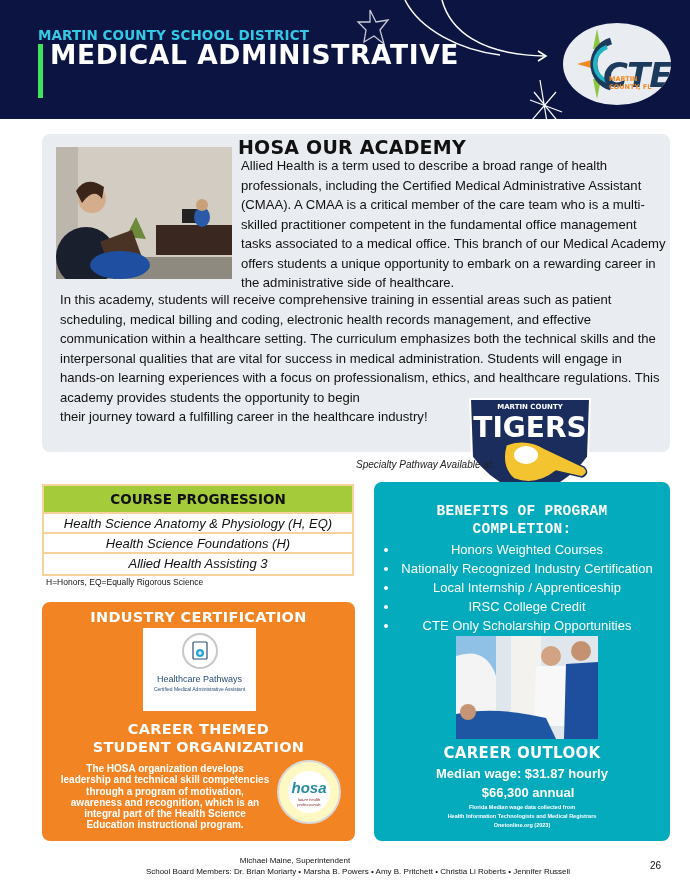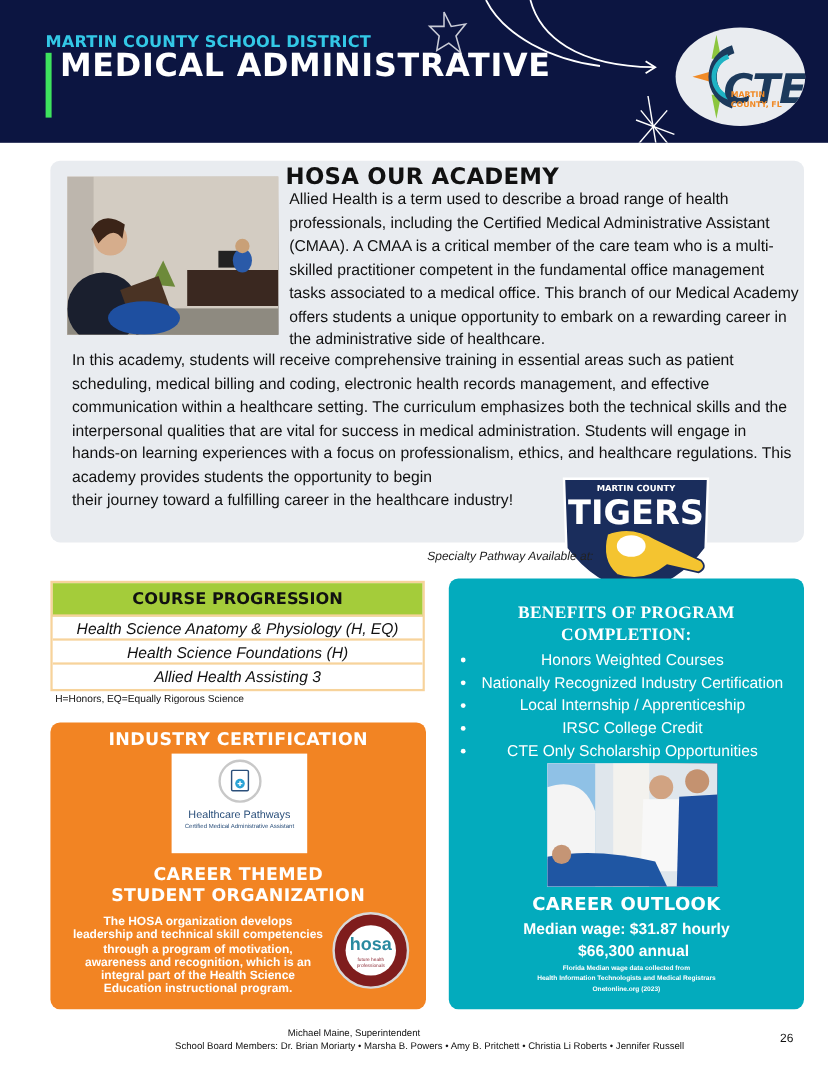--- a/index.html
+++ b/index.html
@@ -35,28 +35,28 @@
 
   
   .orange-box { left: 42px; top: 602px; width: 313px; height: 239px; background: #f28423; border-radius: 8px; }
   .ind-title { left: 42px; top: 609px; width: 313px; text-align: center; color: #fff; font-weight: 900; font-size: 14.5px; font-family: "DejaVu Sans", sans-serif; letter-spacing: 0.3px; }
   .cert-img { left: 143px; top: 628px; width: 113px; height: 83px; background: #fff; }
   .cert-circle { left: 39px; top: 5px; width: 36px; height: 36px; border-radius: 50%; border: 2px solid #c8c8c8; background: #fff; }
   .cert-name { left: 0; top: 46px; width: 113px; text-align: center; font-size: 9px; color: #2a4f7a; }
   .cert-sub { left: 0; top: 58px; width: 113px; text-align: center; font-size: 5px; color: #2a4f7a; }
   .career-org { left: 42px; top: 720px; width: 313px; text-align: center; color: #fff; font-weight: 900; font-size: 14.5px; line-height: 18px; font-family: "DejaVu Sans", sans-serif; letter-spacing: 0.3px; }
   .hosa-text { left: 60px; top: 763px; width: 210px; text-align: center; color: #fff; font-weight: bold; font-size: 10px; line-height: 11.3px; }
-  .hosa-logo { left: 277px; top: 760px; width: 64px; height: 64px; border-radius: 50%; background: #7f1d1d; border: 2px solid #d8d8d8; }
+  .hosa-logo { left: 277px; top: 760px; width: 64px; height: 64px; border-radius: 50%; background: #fef9c3; border: 2px solid #d8d8d8; font-style: italic; }
   .hosa-inner { left: 9px; top: 9px; width: 42px; height: 42px; border-radius: 50%; background: #fff; }
   .hosa-word { left: 0; top: 8px; width: 42px; text-align: center; font-size: 15px; color: #2a8aa0; font-weight: bold; }
   .hosa-sub { left: 0; top: 27px; width: 42px; text-align: center; font-size: 4px; line-height: 4.5px; color: #8a2630; }
 
   
   .teal-box { left: 374px; top: 482px; width: 296px; height: 359px; background: #03abbd; border-radius: 8px; }
-  .benefit-title { left: 374px; top: 503px; width: 296px; text-align: center; color: #fff; font-weight: 900; font-size: 14.5px; line-height: 17.5px; font-family: Liberation Serif, serif; letter-spacing: 0.3px; }
+  .benefit-title { left: 374px; top: 503px; width: 296px; text-align: center; color: #fff; font-weight: 900; font-size: 14.5px; line-height: 17.5px; font-family: Liberation Mono, monospace; letter-spacing: 0.3px; }
   .benefit-list { left: 384px; top: 540px; width: 286px; list-style: none; }
   .benefit-list li { position: relative; height: 19px; text-align: center; color: #fff; font-size: 13px; line-height: 19px; }
   .benefit-list li .dot { position: absolute; left: 0; top: 8px; width: 4px; height: 4px; border-radius: 50%; background: #fff; }
   .teal-photo { left: 456px; top: 636px; width: 142px; height: 103px; background: linear-gradient(110deg,#b9d7ea 0%,#cfe4f1 25%,#f2f0ec 45%,#d6d0c8 60%,#1f4b92 85%,#173d7d 100%); overflow: hidden; }
   .outlook-title { left: 374px; top: 744px; width: 296px; text-align: center; color: #fff; font-weight: 900; font-size: 15px; font-family: "DejaVu Sans", sans-serif; letter-spacing: 0.3px; }
   .wage1 { left: 374px; top: 766px; width: 296px; text-align: center; color: #fff; font-size: 13px; font-weight: bold; }
   .wage2 { left: 374px; top: 785px; width: 296px; text-align: center; color: #fff; font-size: 13px; font-weight: bold; padding-left: 12px; }
   .wage-src { left: 374px; top: 803px; width: 296px; text-align: center; color: #fff; font-size: 5.5px; font-weight: bold; line-height: 9px; }
 
   

